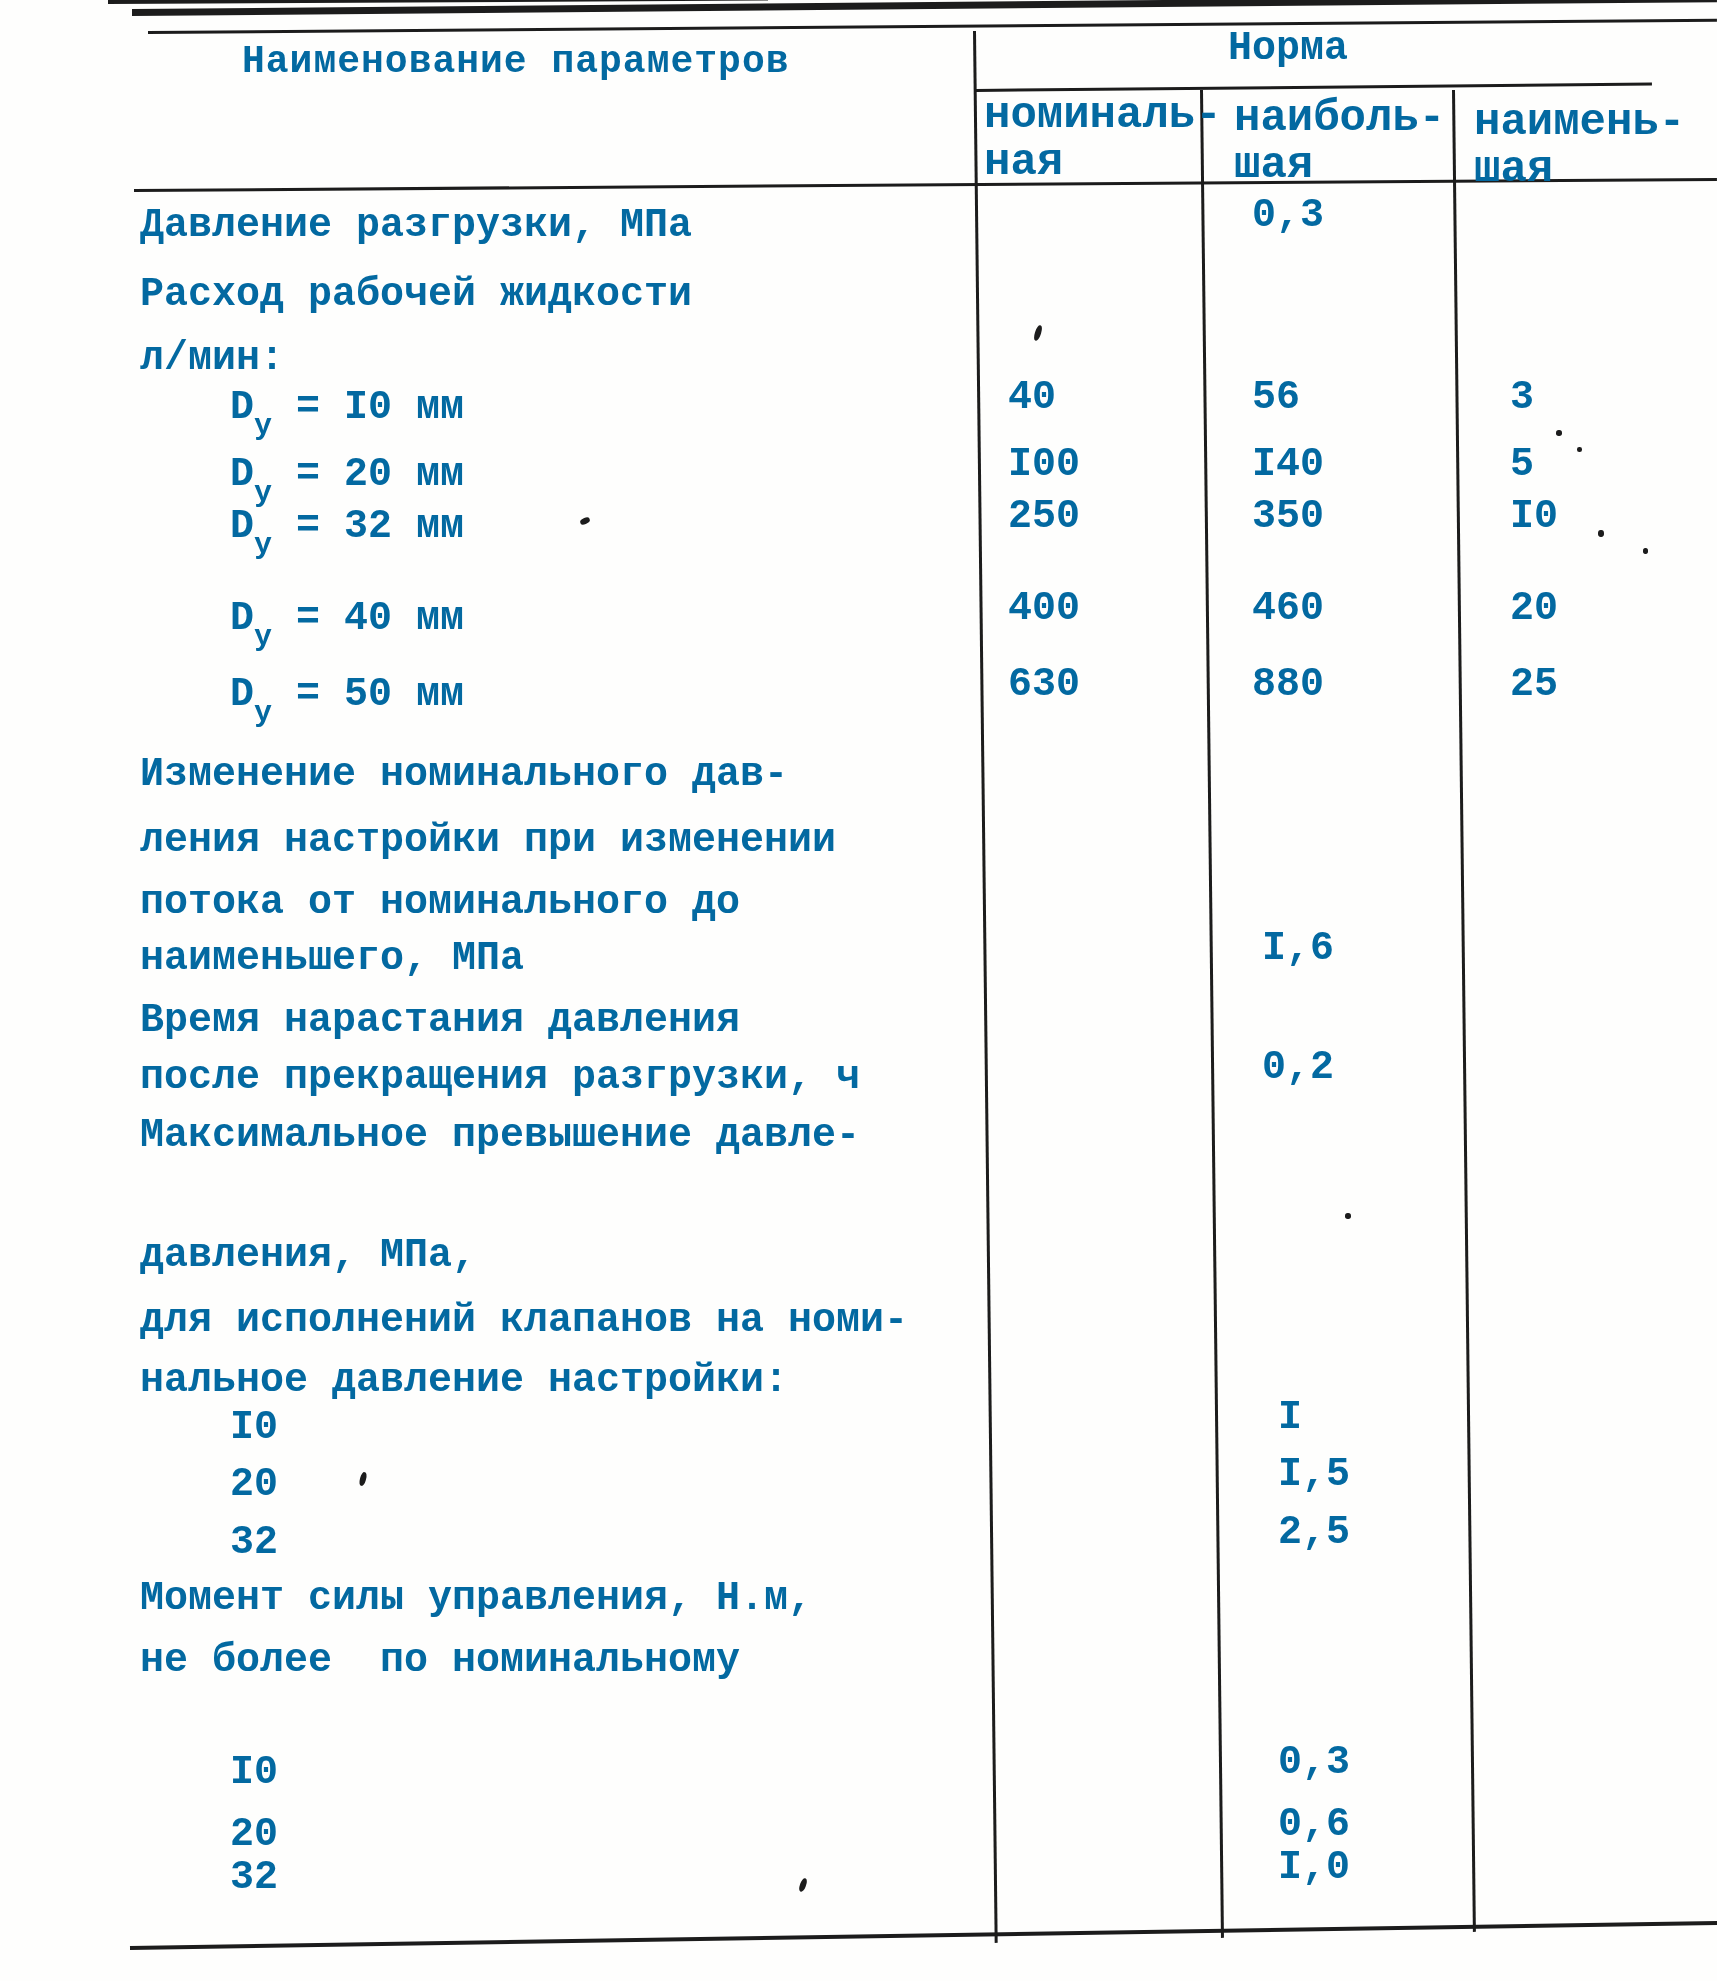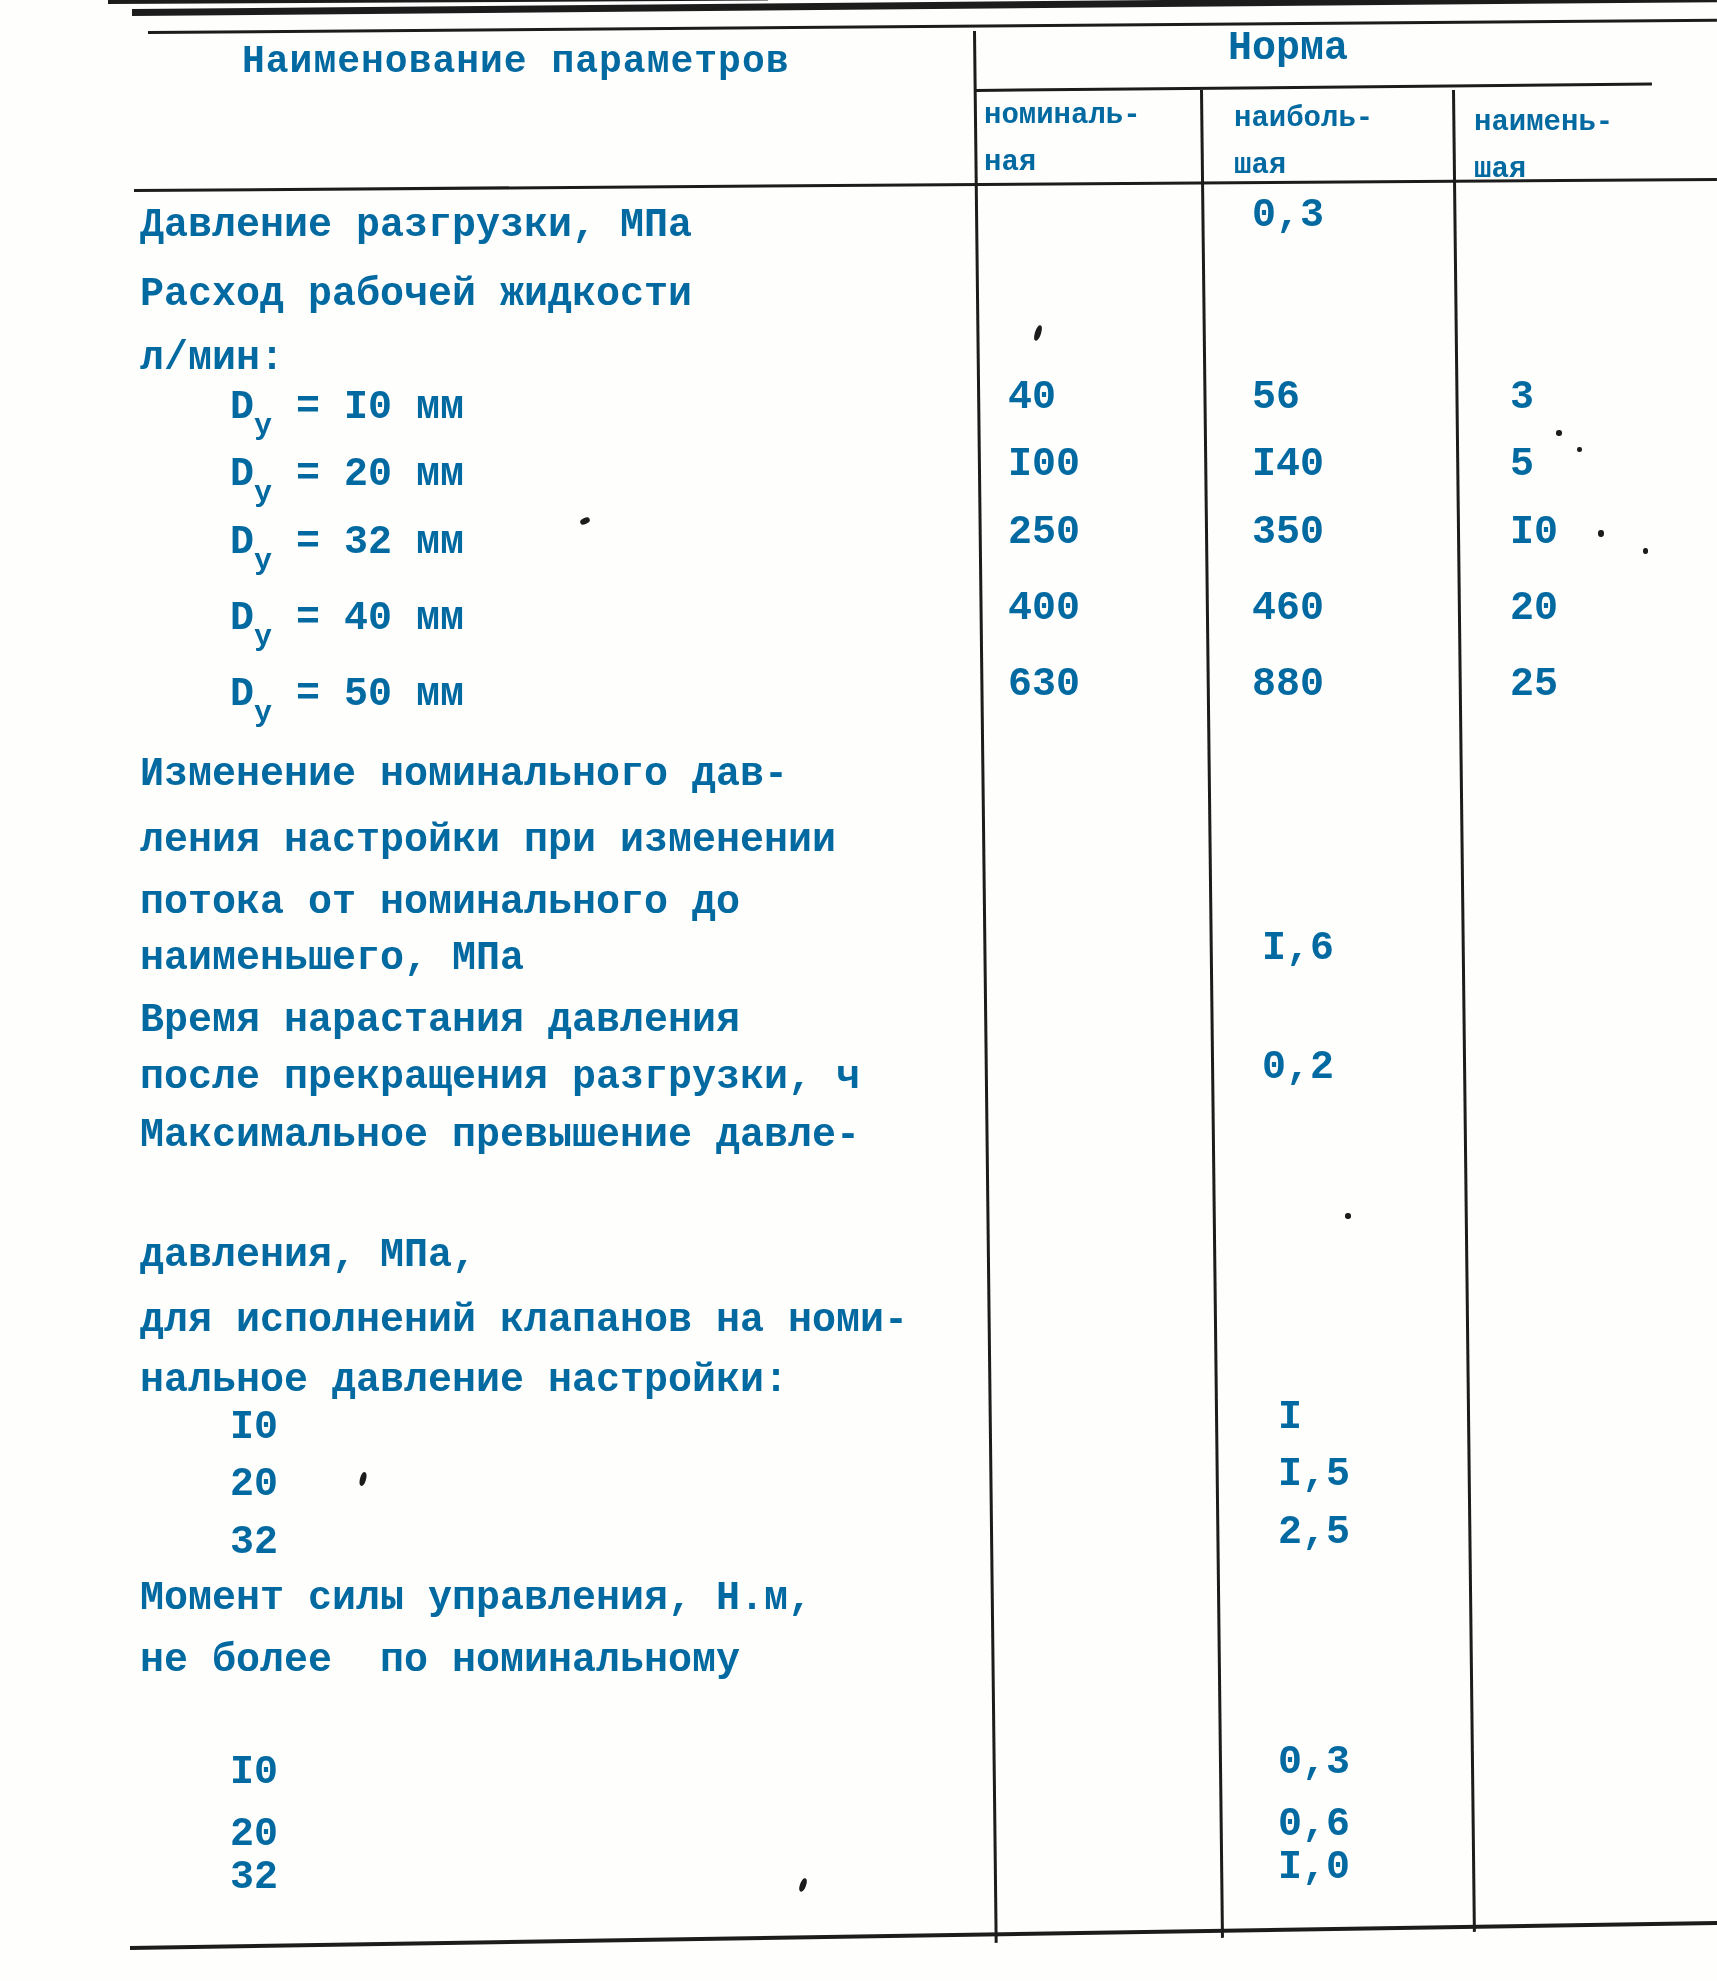--- a/index.html
+++ b/index.html
@@ -21,21 +21,21 @@
   .top-thin   {left:148px;top:31px;width:1569px;height:3px;transform:rotate(-0.45deg);}
   .norma-line {left:976px;top:89px;width:676px;transform:rotate(-0.55deg);}
   .head-line  {left:134px;top:189px;width:1583px;transform:rotate(-0.4deg);}
   .bottom-line{left:130px;top:1946px;width:1600px;height:4px;transform:rotate(-0.9deg);}
   .v1{left:973px;top:31px;height:1912px;}
   .v2{left:1200px;top:90px;height:1848px;}
   .v3{left:1452px;top:90px;height:1842px;}
   
   .h-param{position:absolute;left:242px;top:40px;font-size:38px;letter-spacing:1px;white-space:pre;}
   .h-norma{position:absolute;left:1228px;top:26px;font-size:40px;white-space:pre;}
-  .subhead{position:absolute;font-size:29px;line-height:47px;white-space:pre-line;}
+  .subhead{position:absolute;font-size:44px;line-height:47px;white-space:pre-line;}
   .sh-nom{left:984px;top:92px;}
   .sh-max{left:1234px;top:95px;}
   .sh-min{left:1474px;top:99px;}
   
   .row{position:absolute;left:0;width:1559px;height:54px;font-size:40px;}
   .lbl{position:absolute;left:140px;top:0;white-space:pre;}
   .lbl.indent{left:230px;}
   .sub{font-size:30px;position:relative;top:16px;}
   .val{position:absolute;top:-10px;white-space:pre;}
   .v-nom{left:1008px;}
@@ -94,21 +94,21 @@
     <span class="val v-nom">40</span>
     <span class="val v-max">56</span>
     <span class="val v-min">3</span>
   </div>
   <div class="row" style="top:452px">
     <span class="lbl indent"><span>D</span><span class="sub">у</span><span> = 20 мм</span></span>
     <span class="val v-nom">I00</span>
     <span class="val v-max">I40</span>
     <span class="val v-min">5</span>
   </div>
-  <div class="row" style="top:520px">
+  <div class="row" style="top:504px">
     <span class="lbl indent"><span>D</span><span class="sub">у</span><span> = 32 мм</span></span>
     <span class="val v-nom">250</span>
     <span class="val v-max">350</span>
     <span class="val v-min">I0</span>
   </div>
   <div class="row" style="top:596px">
     <span class="lbl indent"><span>D</span><span class="sub">у</span><span> = 40 мм</span></span>
     <span class="val v-nom">400</span>
     <span class="val v-max">460</span>
     <span class="val v-min">20</span>

